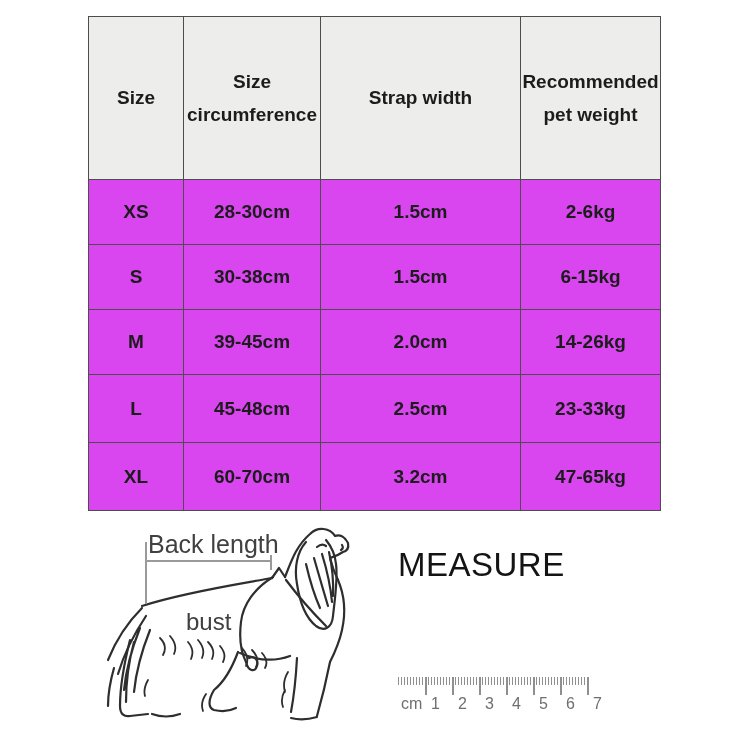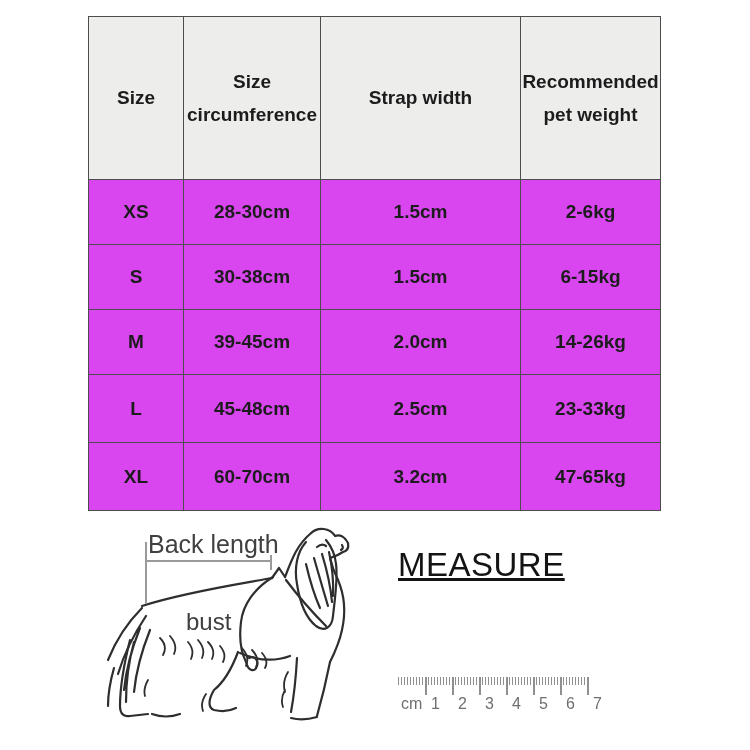--- a/index.html
+++ b/index.html
@@ -22,21 +22,21 @@
     background:#ededec;height:162px;
     white-space:pre-line;line-height:1.75;
   }
   .size-table tbody tr{height:65px;background:#d946ef;}
   .size-table tbody tr.tall{height:68px;}
   
   .gray-label{position:absolute;color:#404040;font-size:25px;line-height:1;}
   .dim-line{position:absolute;background:#9a9a9a;}
   .measure-title{
     position:absolute;left:398px;top:548px;
-    font-size:33px;letter-spacing:0.5px;color:#141414;line-height:1;text-decoration:underline;
+    font-size:33px;letter-spacing:0.5px;color:#141414;line-height:1;
   }
   
   .ruler{position:absolute;left:398px;top:677px;width:196px;height:28px;}
   .ruler .mm-band{
     position:absolute;left:0;top:0;width:192px;height:8px;
     background:repeating-linear-gradient(to right,#8f8f8f 0,#8f8f8f 1px,transparent 1px,transparent 3px);
   }
   .ruler .cm-tick{position:absolute;top:0;width:1.5px;height:18px;background:#8f8f8f;}
   .ruler .num{position:absolute;top:19px;font-size:16px;color:#6f6f6f;line-height:1;}
   .dog-svg{position:absolute;left:90px;top:520px;}

